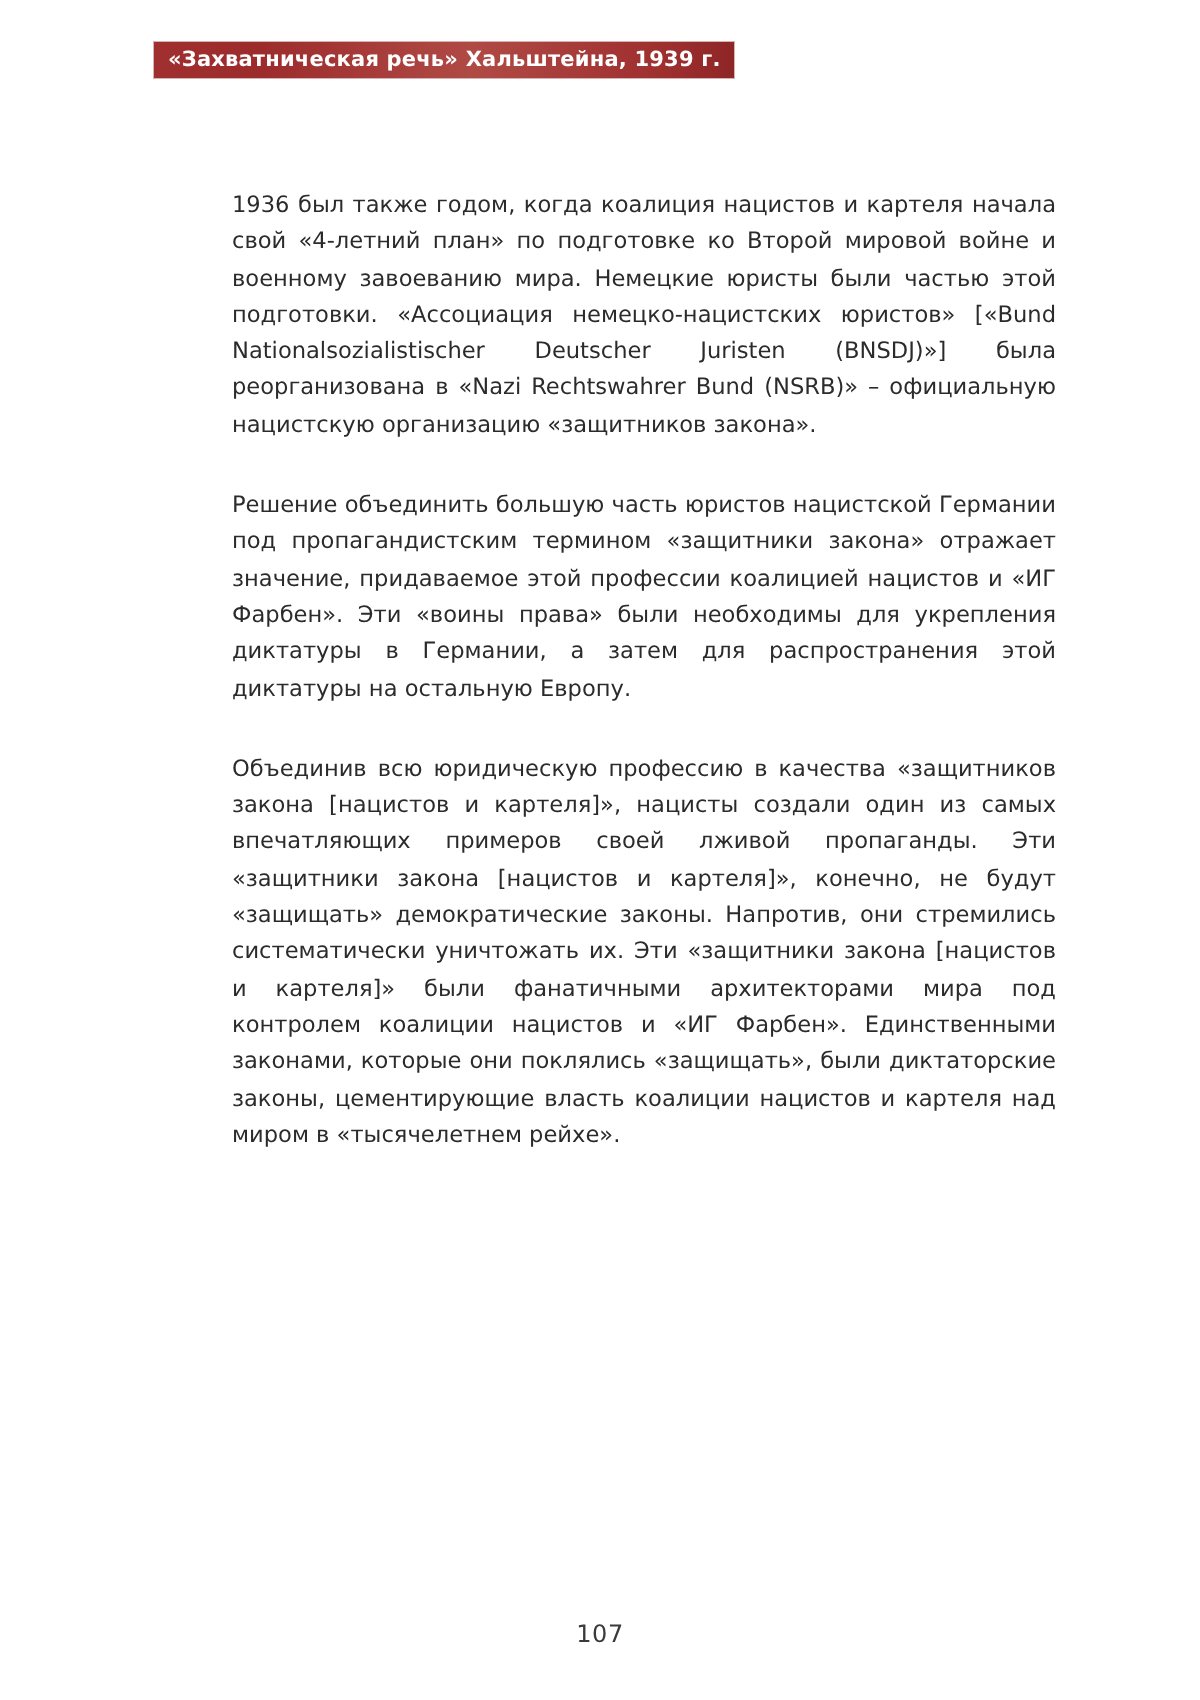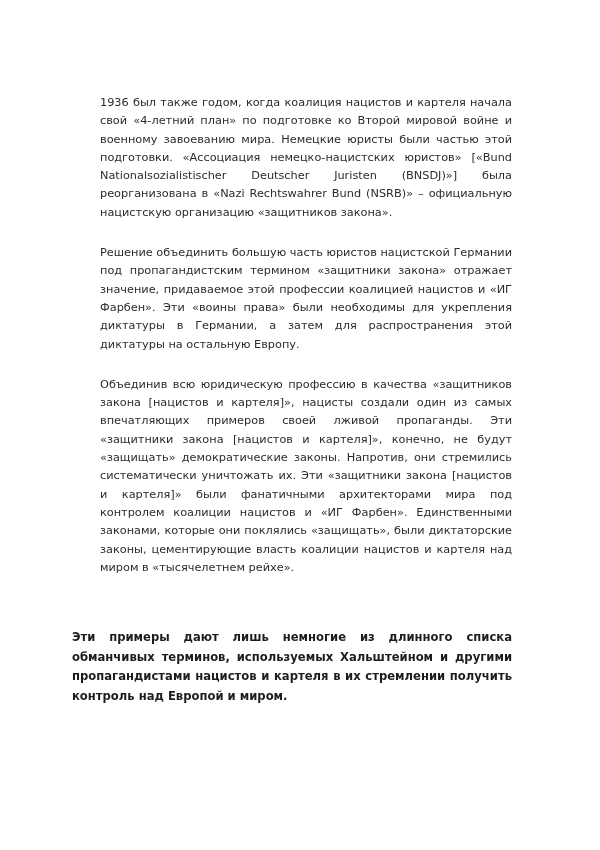--- a/index.html
+++ b/index.html
@@ -41,21 +41,21 @@
     font-weight: bold;
     color: #ffffff;
     letter-spacing: 0.1px;
     white-space: nowrap;
     line-height: 1;
   }
 
   
   .content {
     position: absolute;
-    left: 100px;
+    left: 116px;
     top: 94px;
     width: 412px;
   }
 
   p.body-par {
     margin: 0 0 22px 0;
     font-size: 11.3px;
     line-height: 18.3px;
     text-align: justify;
     text-justify: inter-word;
@@ -93,25 +93,26 @@
     font-size: 12px;
     color: #3a3a3a;
     letter-spacing: 0.3px;
   }
 </style>
 </head>
 <body>
 
 <div class="page">
 
+  <div class="header-banner">
+    <span class="header-banner-text">«Захватническая речь» Хальштейна, 1939 г.</span>
+  </div>
 
   <div class="content">
     <p class="body-par">1936 был также годом, когда коалиция нацистов и картеля начала свой «4-летний план» по подготовке ко Второй мировой войне и военному завоеванию мира. Немецкие юристы были частью этой подготовки. «Ассоциация немецко-нацистских юристов» [«Bund Nationalsozialistischer Deutscher Juristen (BNSDJ)»] была реорганизована в «Nazi Rechtswahrer Bund (NSRB)» – официальную нацистскую организацию «защитников закона».</p>
     <p class="body-par">Решение объединить большую часть юристов нацистской Германии под пропагандистским термином «защитники закона» отражает значение, придаваемое этой профессии коалицией нацистов и «ИГ Фарбен». Эти «воины права» были необходимы для укрепления диктатуры в Германии, а затем для распространения этой диктатуры на остальную Европу.</p>
     <p class="body-par">Объединив всю юридическую профессию в качества «защитников закона [нацистов и картеля]», нацисты создали один из самых впечатляющих примеров своей лживой пропаганды. Эти «защитники закона [нацистов и картеля]», конечно, не будут «защищать» демократические законы. Напротив, они стремились систематически уничтожать их. Эти «защитники закона [нацистов и картеля]» были фанатичными архитекторами мира под контролем коалиции нацистов и «ИГ Фарбен». Единственными законами, которые они поклялись «защищать», были диктаторские законы, цементирующие власть коалиции нацистов и картеля над миром в «тысячелетнем рейхе».</p>
   </div>
 
-  <div class="conclusion">
-    <p class="bold-par">Эти примеры дают лишь немногие из длинного списка обманчивых терминов, используемых Хальштейном и другими пропагандистами нацистов и картеля в их стремлении получить контроль над Европой и миром.</p>
-  </div>
 
+  <div class="page-number">107</div>
 
 </div>
 
 </body></html>

